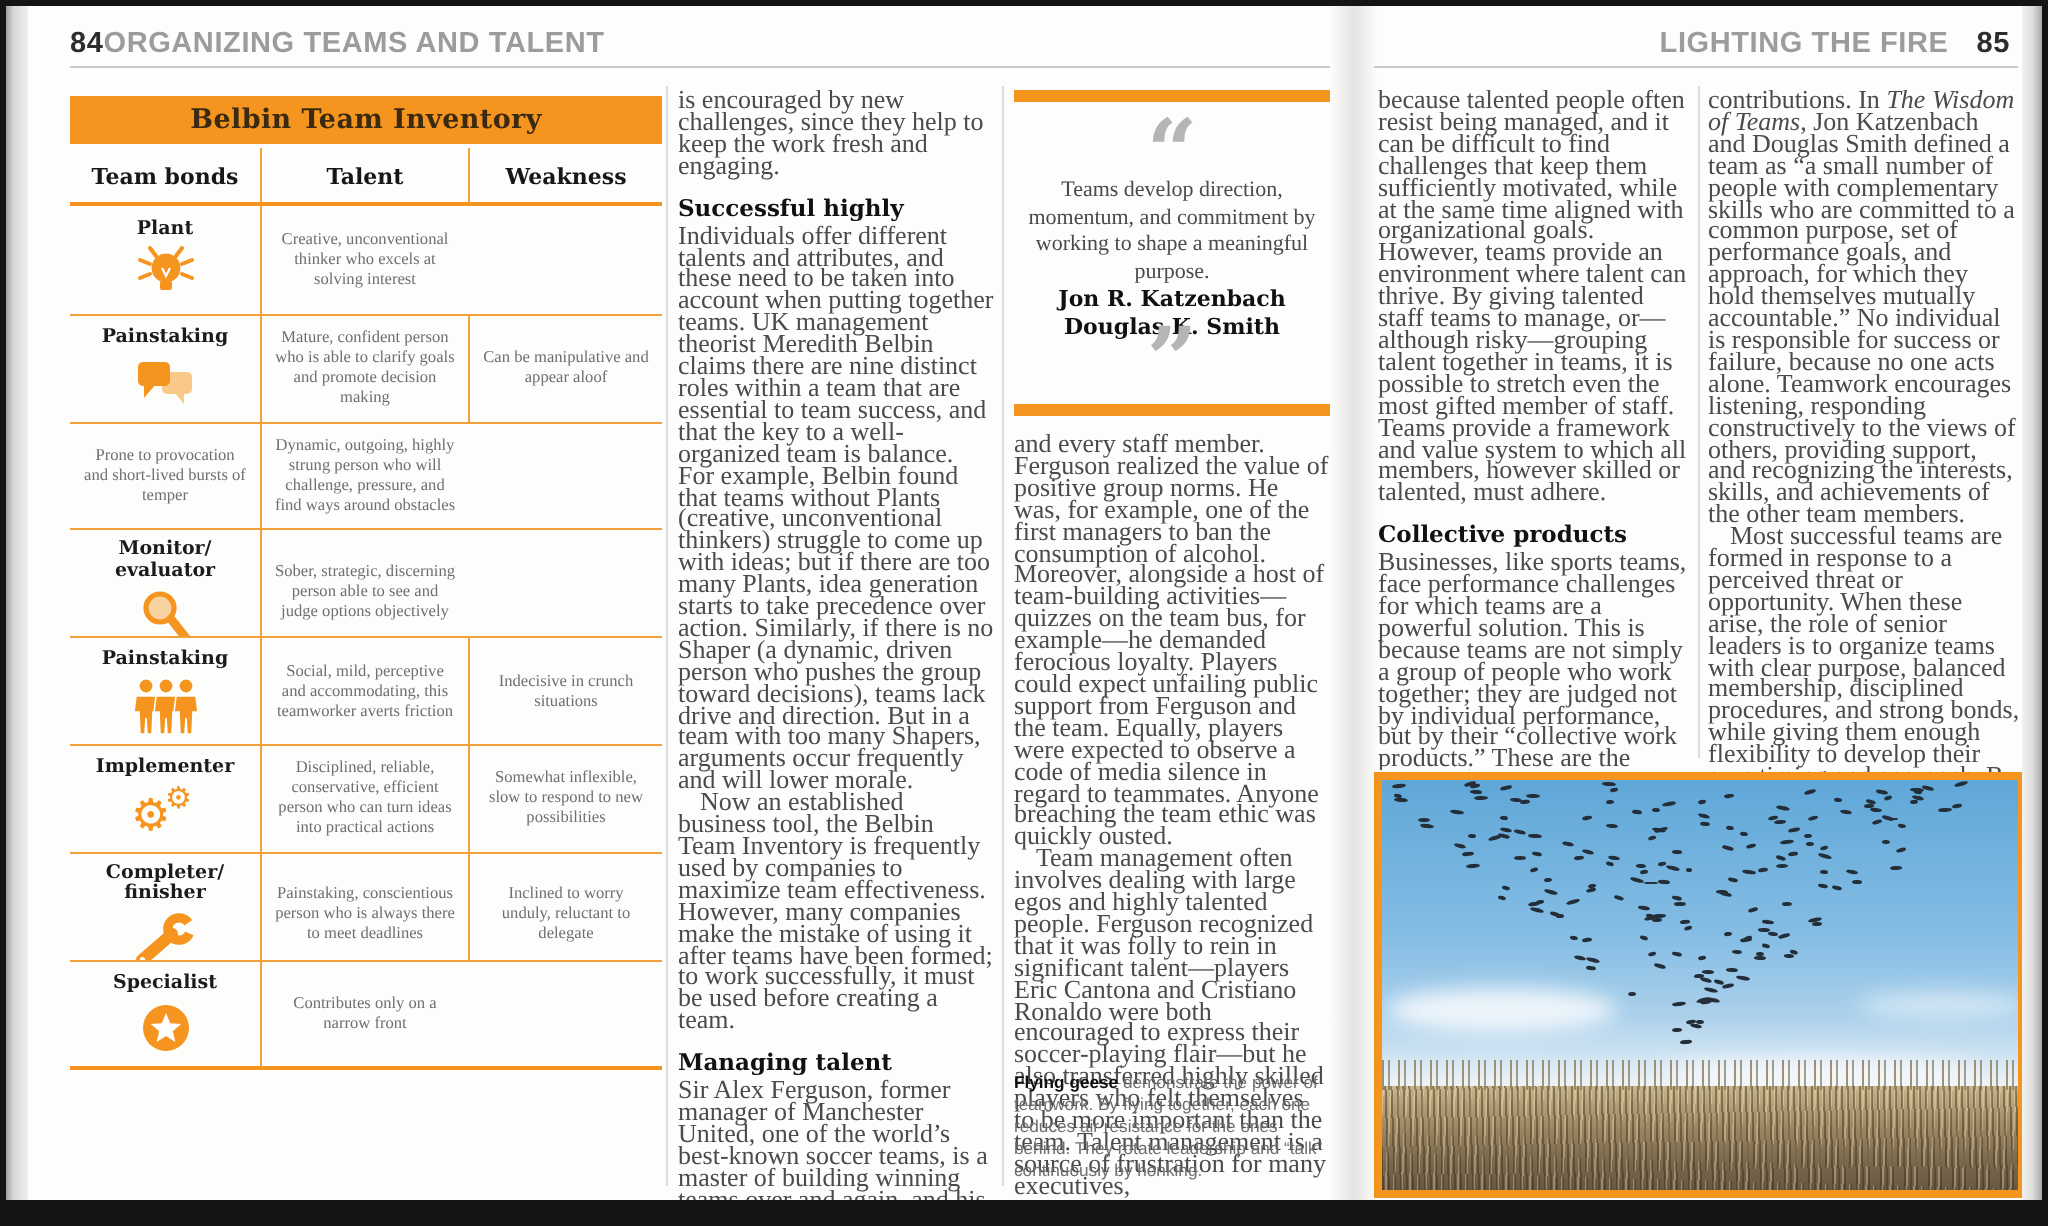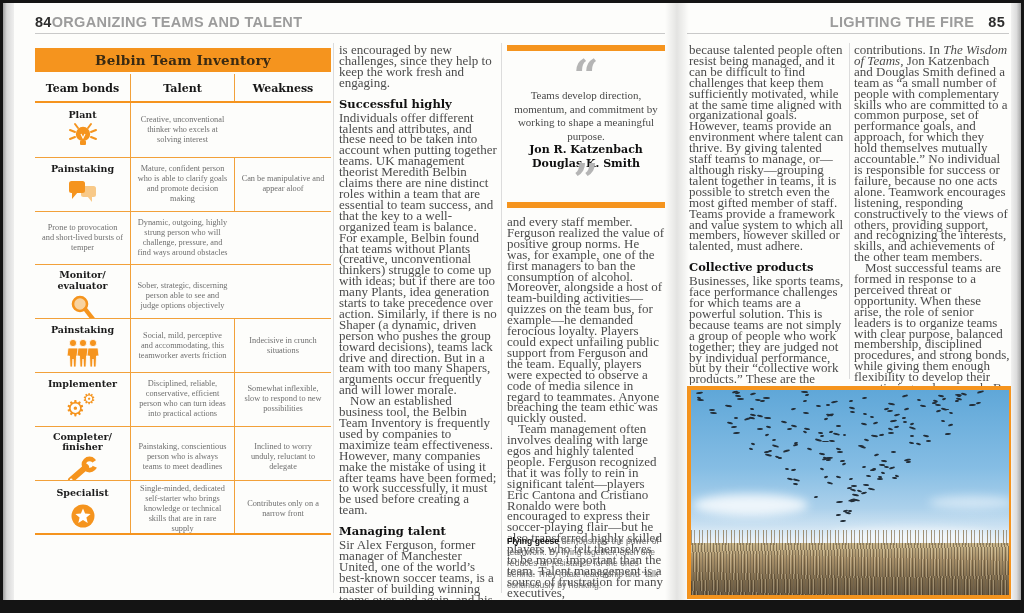--- a/index.html
+++ b/index.html
@@ -233,35 +233,34 @@
           <div class="rolename">Completer/ finisher</div>
           <div class="roleicon">
             <svg width="34" height="28" viewBox="0 0 34 28">
                 <line x1="5" y1="24" x2="20" y2="11" stroke="#F5941E" stroke-width="6" stroke-linecap="round"></line>
                 <circle cx="23.5" cy="8.5" r="5.6" fill="none" stroke="#F5941E" stroke-width="4.6"></circle>
                 <polygon points="23.5,8.5 34,1.5 34,13" fill="#fdfdfb"></polygon>
                 <circle cx="5.2" cy="23.8" r="1.3" fill="#fff"></circle>
               </svg>
           </div>
         </div>
-        <div class="cell celltxt">Painstaking, conscientious person who is always teams to meet deadlines</div>
+        <div class="cell celltxt">Painstaking, conscientious person who is always there to meet deadlines</div>
         <div class="cell celltxt">Inclined to worry unduly, reluctant to delegate</div>
       </div>
 
       <div class="trow">
         <div class="cell rolecell">
           <div class="rolename">Specialist</div>
           <div class="roleicon">
             <svg width="30" height="30" viewBox="0 0 30 30">
                 <circle cx="15" cy="15" r="11.5" fill="#F5941E"></circle>
                 <polygon points="15,7.5 17.1,12.6 22.6,13 18.4,16.6 19.7,22 15,19 10.3,22 11.6,16.6 7.4,13 12.9,12.6" fill="#fff"></polygon>
               </svg>
           </div>
         </div>
-        <div class="cell celltxt">Single-minded, dedicated self-starter who brings knowledge or technical skills that are in rare supply</div>
         <div class="cell celltxt">Contributes only on a narrow front</div>
       </div>
 
     </div>
   </div>
 
   <div class="col col1">
     <p class="body">is encouraged by new challenges, since they help to keep the work fresh and engaging.</p>
     <div class="bheading">Successful highly</div>
     <p class="body">Individuals offer different talents and attributes, and these need to be taken into account when putting together teams. UK management theorist Meredith Belbin claims there are nine distinct roles within a team that are essential to team success, and that the key to a well-organized team is balance. For example, Belbin found that teams without Plants (creative, unconventional thinkers) struggle to come up with ideas; but if there are too many Plants, idea generation starts to take precedence over action. Similarly, if there is no Shaper (a dynamic, driven person who pushes the group toward decisions), teams lack drive and direction. But in a team with too many Shapers, arguments occur frequently and will lower morale.</p>

